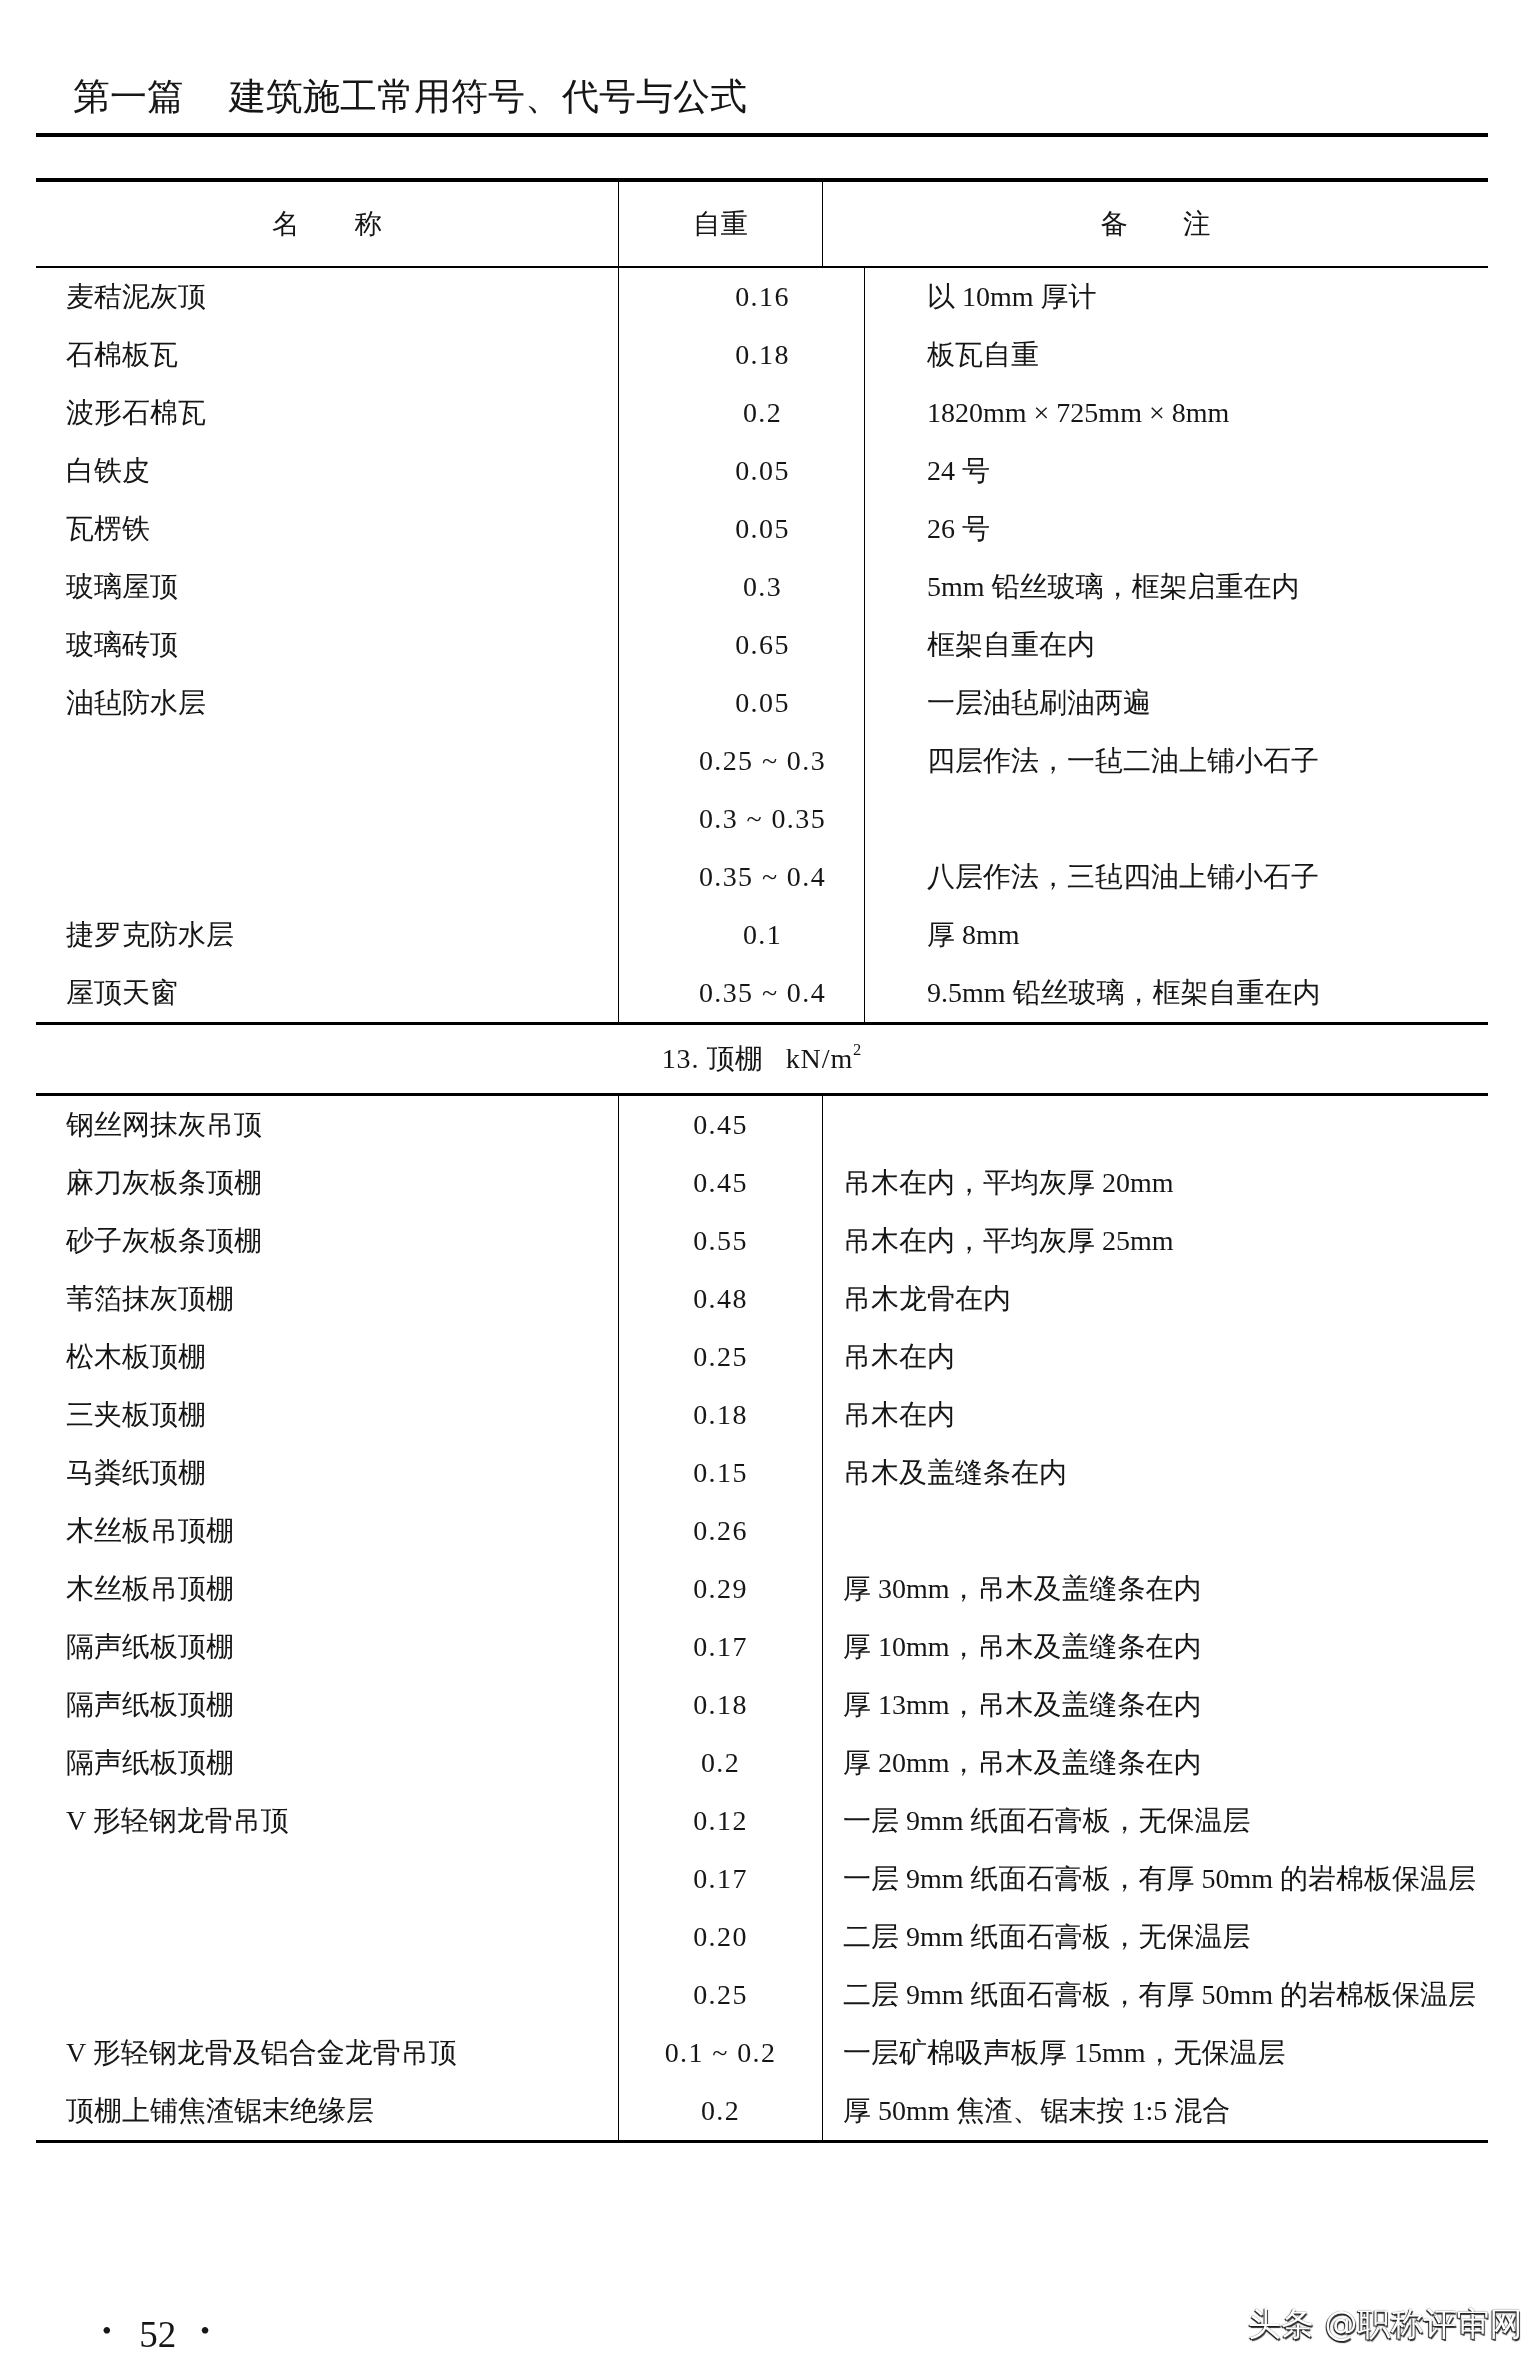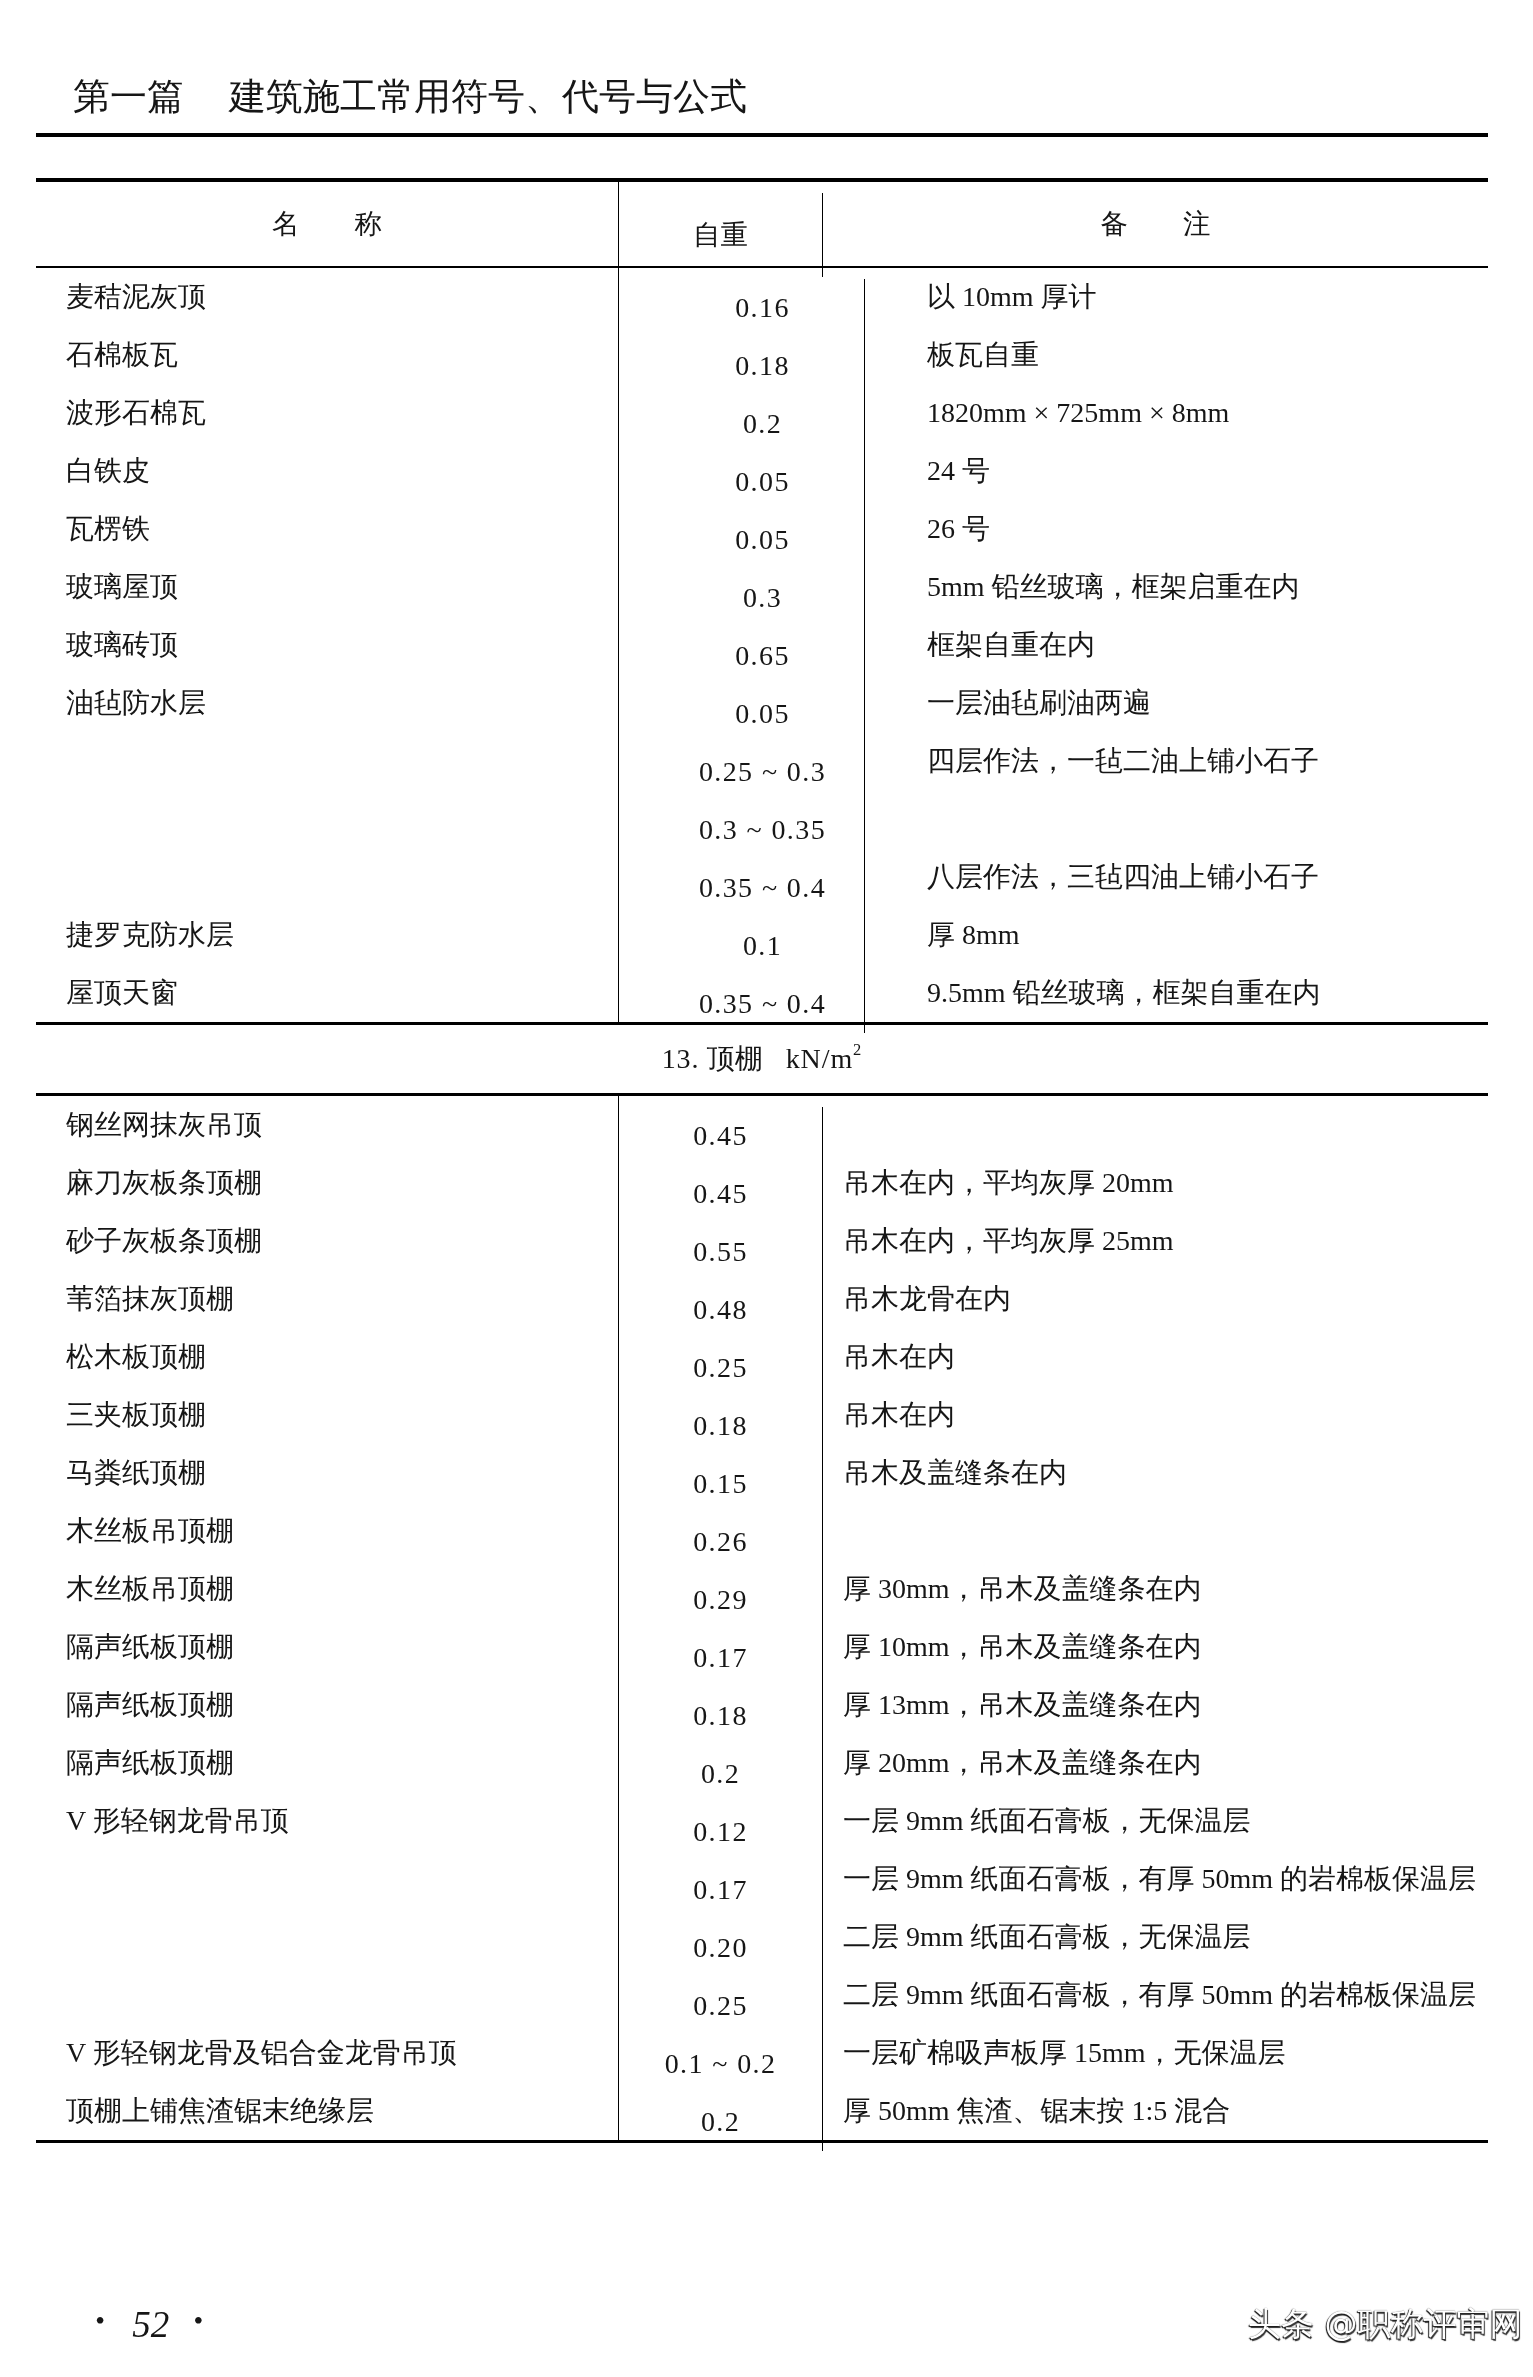--- a/index.html
+++ b/index.html
@@ -17,35 +17,35 @@
     position: absolute; left: 36px; top: 133px; width: 1452px; height: 3.7px; background: #000;
   }
   .tbl { position: absolute; left: 36px; top: 178px; width: 1452px; }
   .rule { height: 2.7px; background: #000; }
   .rule.thick { height: 3.7px; }
   .row { display: flex; font-size: 28px; }
   .sec1 .row { height: 58px; gap: 42px; }
   .sec2 .row { height: 58px; }
   .cell { display: flex; align-items: center; box-sizing: border-box; white-space: nowrap; height: 100%; }
   .c1 { width: 583px; padding-left: 30px; border-right: 1.8px solid #000; }
-  .c2 { width: 204px; justify-content: center; border-right: 1.8px solid #000; letter-spacing: 1.4px; margin-top: 11px; }
+  .c2 { width: 204px; justify-content: center; border-right: 1.8px solid #000; letter-spacing: 1.4px; }
   .c3 { flex: 1; padding-left: 20px; }
   .hdr { height: 84px; font-size: 27.5px; }
   .hdr .c1, .hdr .c3 { justify-content: center; padding-left: 0; }
   .hdr .c2 { letter-spacing: 0; }
   .section-title {
     height: 68px; display: flex; align-items: center; justify-content: center;
     font-size: 28px; white-space: nowrap;
   }
   .section-title .st-num { letter-spacing: 0.9px; margin-right: 7.3px; }
   .section-title .st-unit { margin-left: 23px; letter-spacing: 0.9px; }
   .section-title sup { font-size: 16.5px; vertical-align: 13px; line-height: 0; }
   .page-number {
-    position: absolute; left: 95px; top: 2304px; height: 46px; line-height: 42px;
-    font-size: 37px; white-space: nowrap; font-style: italic;
+    position: absolute; left: 102px; top: 2304px; height: 46px; line-height: 62px;
+    font-size: 37px; white-space: nowrap;
   }
   .page-number .dot { font-size: 27.5px; position: relative; top: -7.3px; }
   .page-number .pn { margin: 0 24px 0 27.5px; }
   .watermark {
     position: absolute; left: 1248px; top: 2303px; height: 42px; line-height: 42px;
     font-size: 33px; color: #ffffff; white-space: nowrap;
     font-family: "DejaVu Sans", "Liberation Sans", sans-serif;
     text-shadow: -0.9px 0.9px 0.9px #1a1a1a, 0.9px 1.8px 0.9px #333, 0 0 0.9px #555;
   }
 </style>

